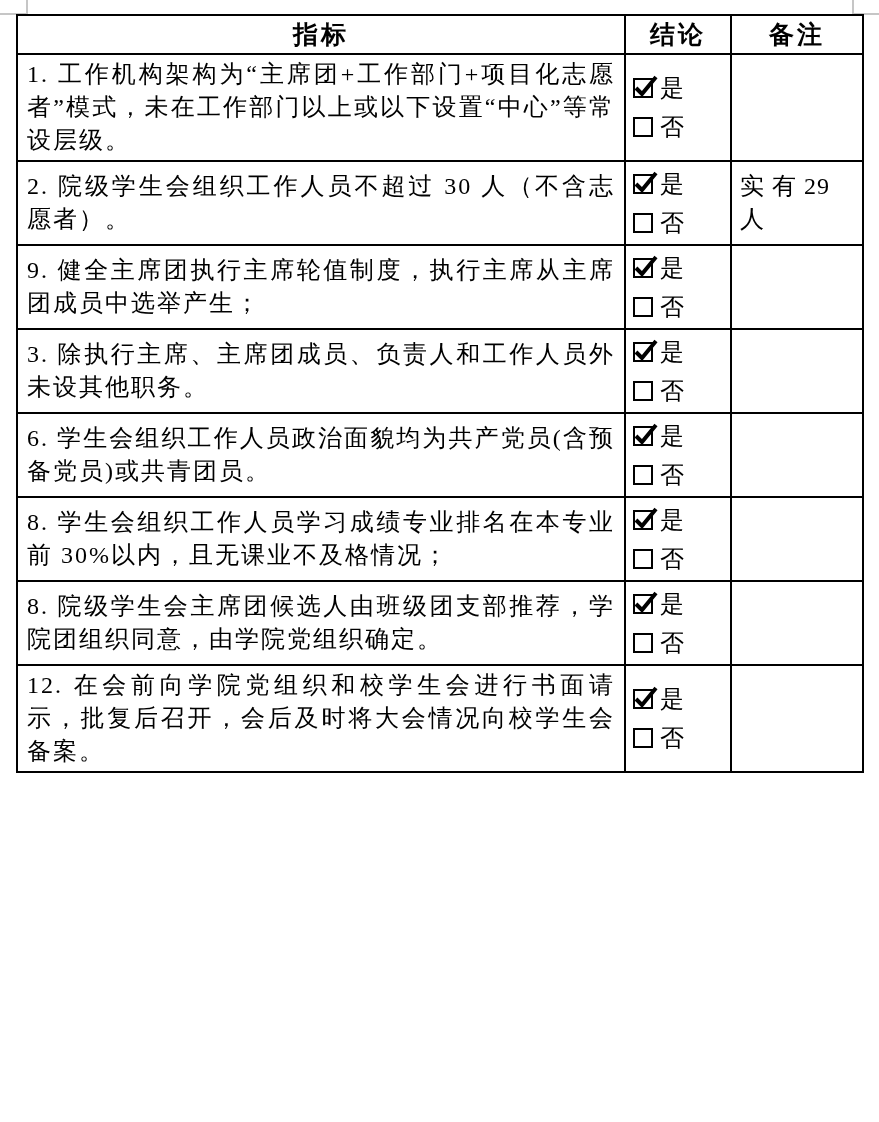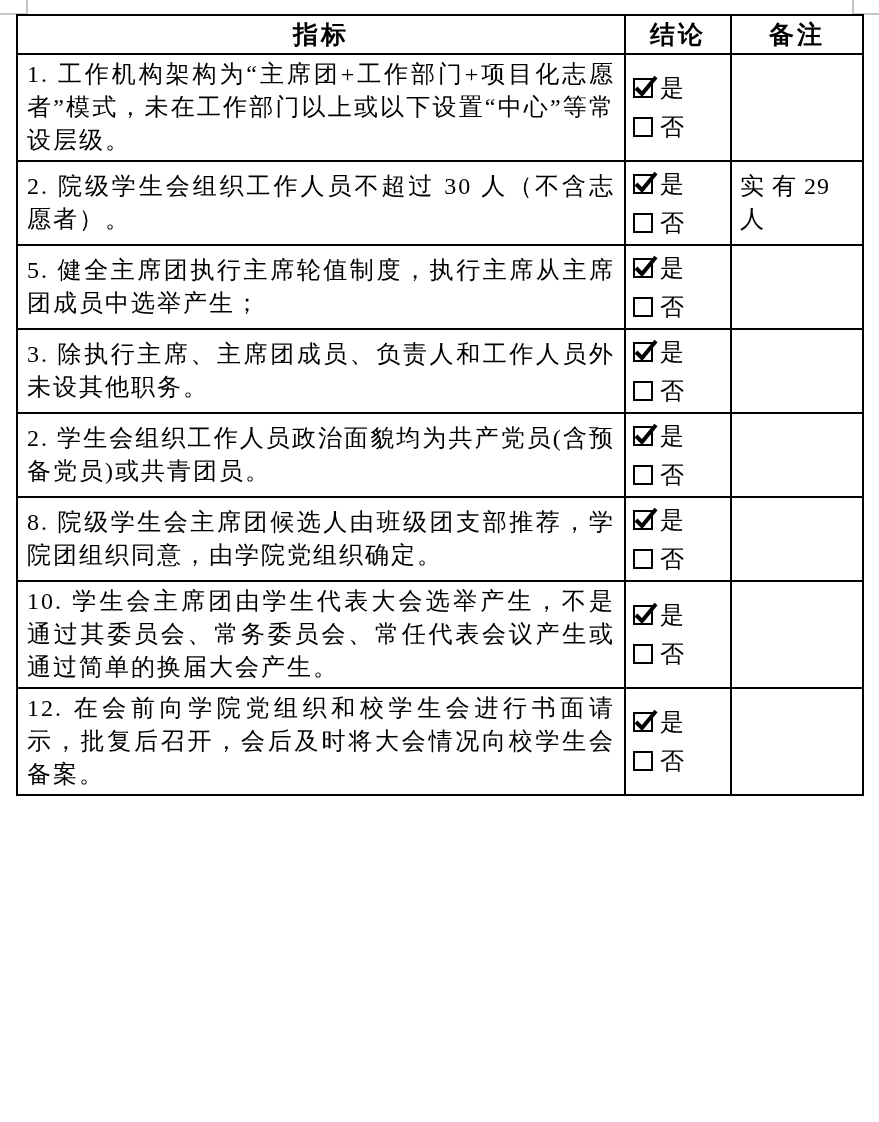--- a/index.html
+++ b/index.html
@@ -134,21 +134,21 @@
       </div>
     </td>
     <td class="rem">实 有 29
 人</td>
   </tr>
 
 
 
   <tr>
     <td class="ind">
-      <span>5. 健全主席团执行主席轮值制度，执行主席从主席团成员中选举产生；</span>
+      <span>9. 健全主席团执行主席轮值制度，执行主席从主席团成员中选举产生；</span>
     </td>
     <td class="concl">
       <div class="opt">
         <span class="cb checked">
           <svg width="26" height="26" viewBox="0 0 26 26">
             <polyline points="3,14 9,20 23,3" fill="none" stroke="#000" stroke-width="4"></polyline>
           </svg>
         </span>
         <span class="lbl">是</span>
       </div>
@@ -180,41 +180,63 @@
           
         </span>
         <span class="lbl">否</span>
       </div>
     </td>
     <td class="rem"></td>
   </tr>
 
   <tr>
     <td class="ind">
-      <span>2. 学生会组织工作人员政治面貌均为共产党员(含预备党员)或共青团员。</span>
-    </td>
-    <td class="concl">
-      <div class="opt">
-        <span class="cb checked">
-          <svg width="26" height="26" viewBox="0 0 26 26">
-            <polyline points="3,14 9,20 23,3" fill="none" stroke="#000" stroke-width="4"></polyline>
-          </svg>
-        </span>
-        <span class="lbl">是</span>
-      </div>
-      <div class="opt">
-        <span class="cb">
-          
-        </span>
-        <span class="lbl">否</span>
-      </div>
-    </td>
-    <td class="rem"></td>
-  </tr>
-
+      <span>6. 学生会组织工作人员政治面貌均为共产党员(含预备党员)或共青团员。</span>
+    </td>
+    <td class="concl">
+      <div class="opt">
+        <span class="cb checked">
+          <svg width="26" height="26" viewBox="0 0 26 26">
+            <polyline points="3,14 9,20 23,3" fill="none" stroke="#000" stroke-width="4"></polyline>
+          </svg>
+        </span>
+        <span class="lbl">是</span>
+      </div>
+      <div class="opt">
+        <span class="cb">
+          
+        </span>
+        <span class="lbl">否</span>
+      </div>
+    </td>
+    <td class="rem"></td>
+  </tr>
+
+  <tr>
+    <td class="ind">
+      <span>8. 学生会组织工作人员学习成绩专业排名在本专业前 30%以内，且无课业不及格情况；</span>
+    </td>
+    <td class="concl">
+      <div class="opt">
+        <span class="cb checked">
+          <svg width="26" height="26" viewBox="0 0 26 26">
+            <polyline points="3,14 9,20 23,3" fill="none" stroke="#000" stroke-width="4"></polyline>
+          </svg>
+        </span>
+        <span class="lbl">是</span>
+      </div>
+      <div class="opt">
+        <span class="cb">
+          
+        </span>
+        <span class="lbl">否</span>
+      </div>
+    </td>
+    <td class="rem"></td>
+  </tr>
 
   <tr>
     <td class="ind">
       <span>8. 院级学生会主席团候选人由班级团支部推荐，学院团组织同意，由学院党组织确定。</span>
     </td>
     <td class="concl">
       <div class="opt">
         <span class="cb checked">
           <svg width="26" height="26" viewBox="0 0 26 26">
             <polyline points="3,14 9,20 23,3" fill="none" stroke="#000" stroke-width="4"></polyline>
@@ -225,42 +247,20 @@
       <div class="opt">
         <span class="cb">
           
         </span>
         <span class="lbl">否</span>
       </div>
     </td>
     <td class="rem"></td>
   </tr>
 
-  <tr>
-    <td class="ind">
-      <span>10. 学生会主席团由学生代表大会选举产生，不是通过其委员会、常务委员会、常任代表会议产生或通过简单的换届大会产生。</span>
-    </td>
-    <td class="concl">
-      <div class="opt">
-        <span class="cb checked">
-          <svg width="26" height="26" viewBox="0 0 26 26">
-            <polyline points="3,14 9,20 23,3" fill="none" stroke="#000" stroke-width="4"></polyline>
-          </svg>
-        </span>
-        <span class="lbl">是</span>
-      </div>
-      <div class="opt">
-        <span class="cb">
-          
-        </span>
-        <span class="lbl">否</span>
-      </div>
-    </td>
-    <td class="rem"></td>
-  </tr>
 
 
   <tr>
     <td class="ind">
       <span>12. 在会前向学院党组织和校学生会进行书面请示，批复后召开，会后及时将大会情况向校学生会备案。</span>
     </td>
     <td class="concl">
       <div class="opt">
         <span class="cb checked">
           <svg width="26" height="26" viewBox="0 0 26 26">

